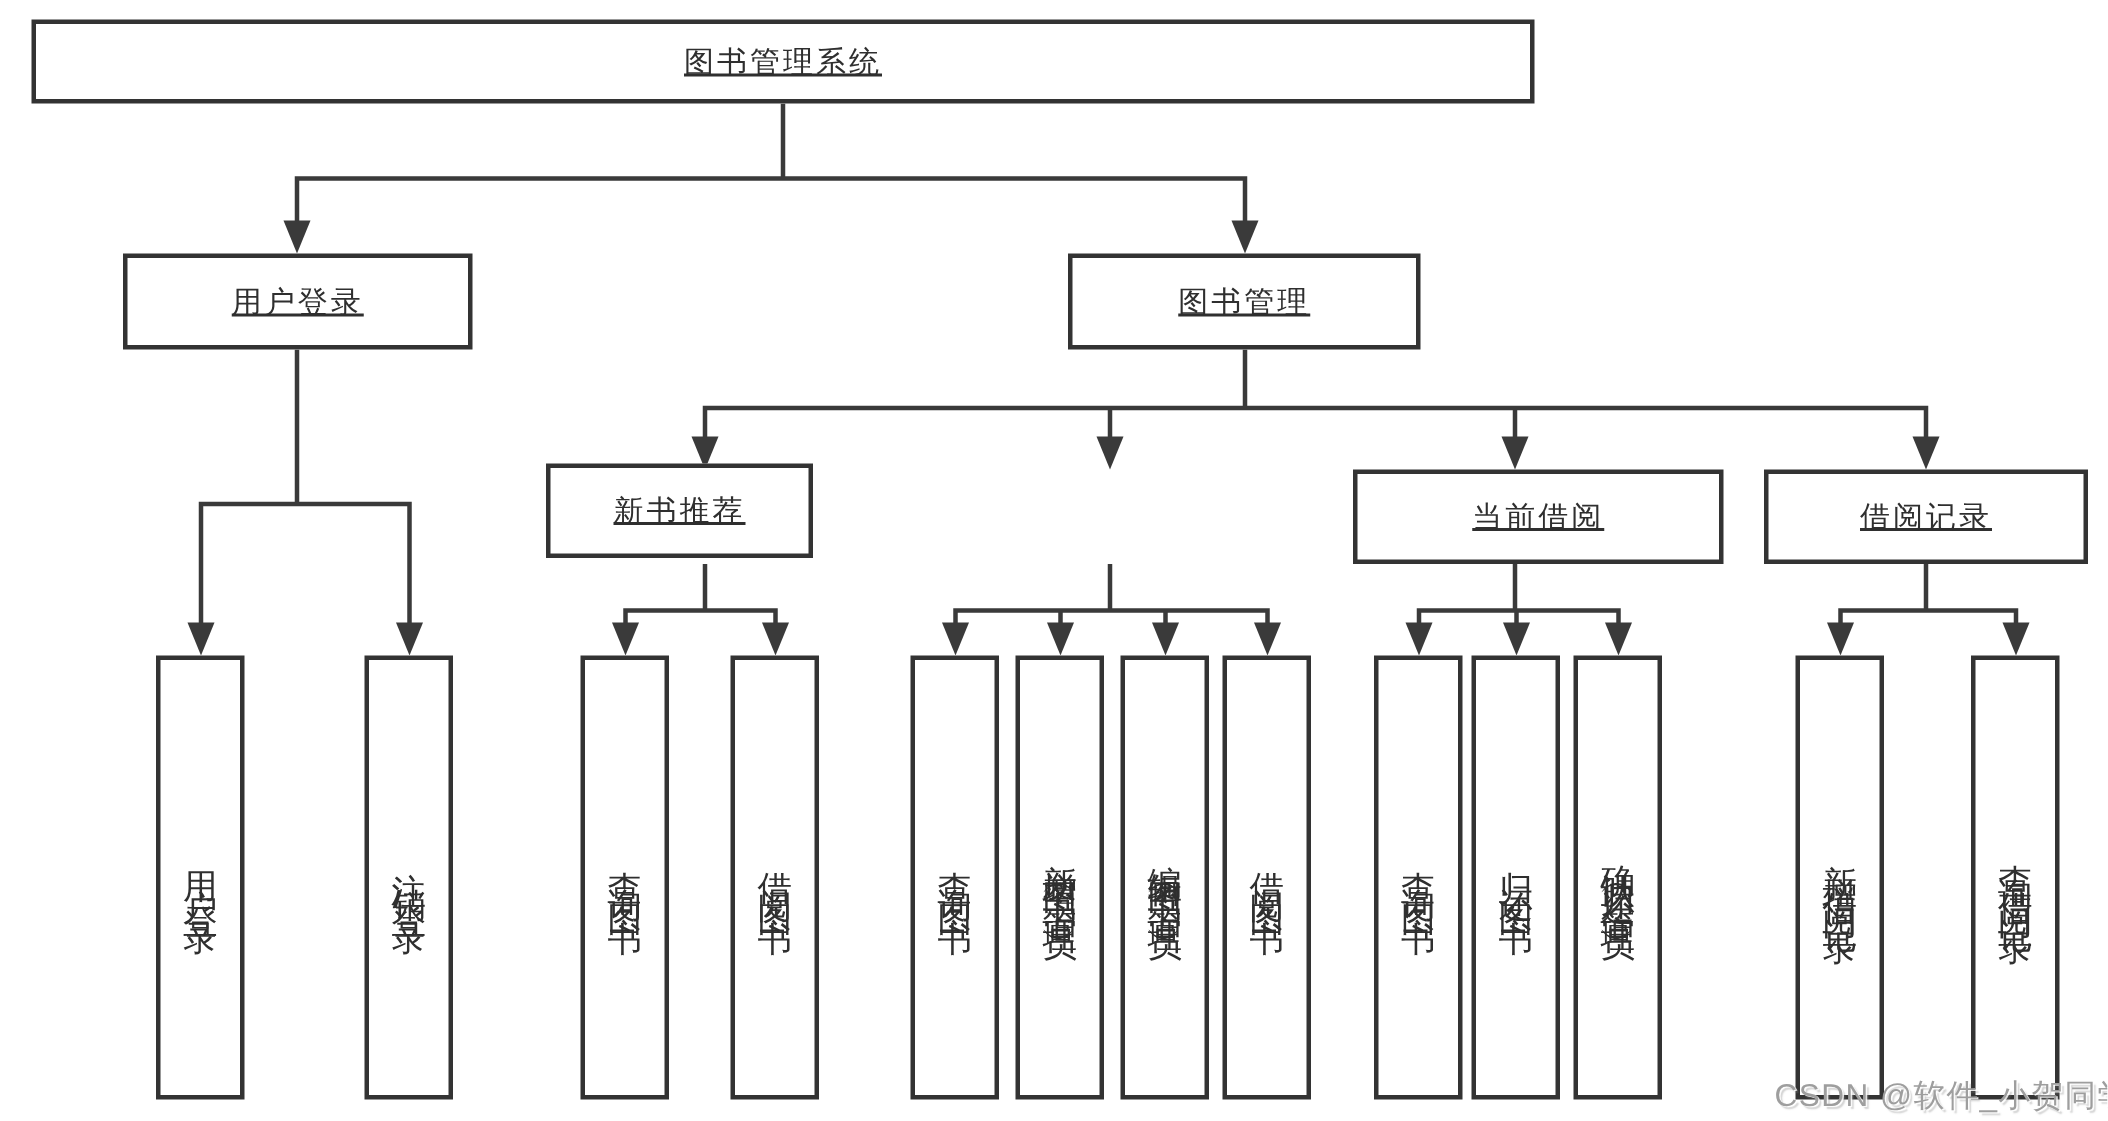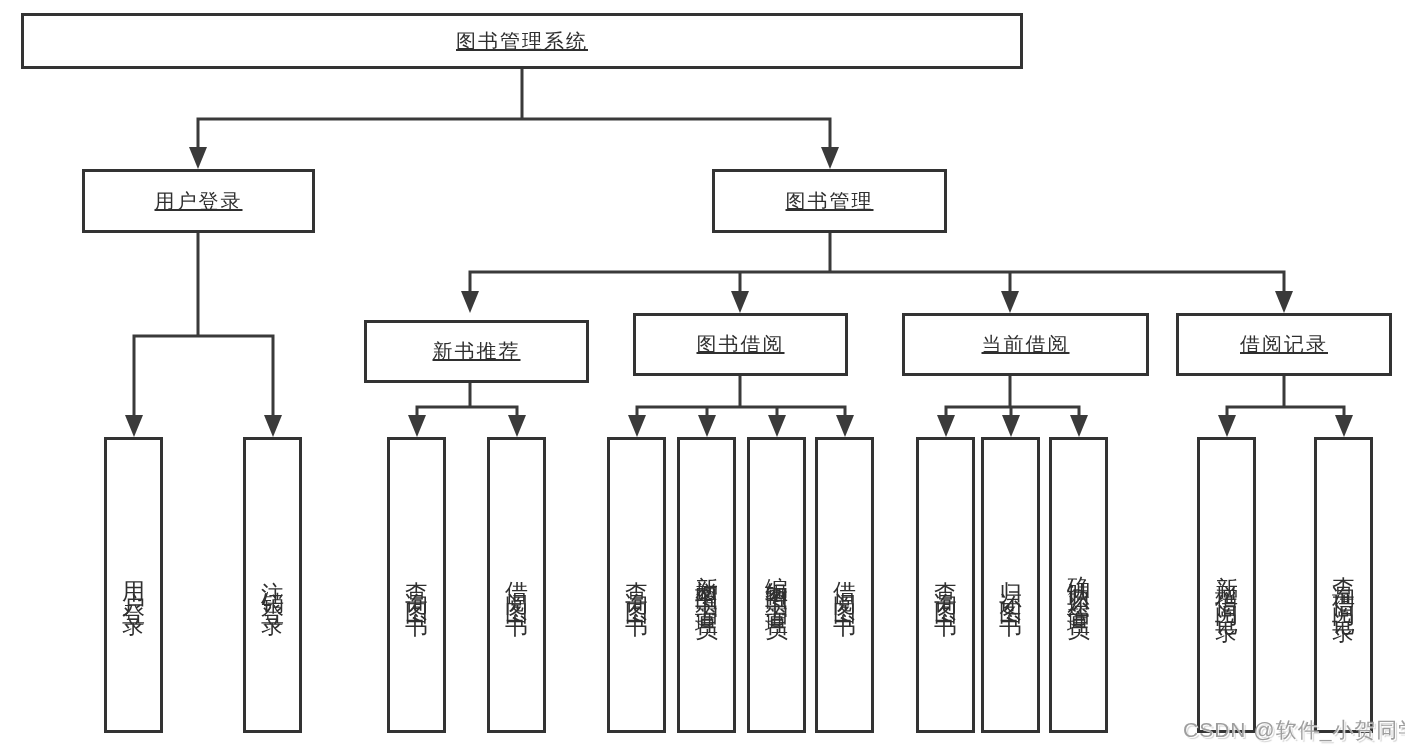--- a/index.html
+++ b/index.html
@@ -89,22 +89,21 @@
       <polygon points="1218,415 1236,415 1227,437"></polygon>
       <polygon points="1335,415 1353,415 1344,437"></polygon>
     </g>
   </svg>
 
   <div class="node h-node" style="left:21px; top:13px; width:1002px; height:56px;">图书管理系统</div>
 
   <div class="node h-node" style="left:82px; top:169px; width:233px; height:64px;">用户登录</div>
   <div class="node h-node" style="left:712px; top:169px; width:235px; height:64px;">图书管理</div>
 
-  <div class="node h-node" style="left:364px; top:320px; width:225px; height:63px;">新书推荐</div>
-  <div class="node h-node" style="left:633px; top:313px; width:215px; height:63px;">图书借阅</div>
+  <div class="node h-node" style="left:364px; top:309px; width:178px; height:63px;">新书推荐</div>
   <div class="node h-node" style="left:902px; top:313px; width:247px; height:63px;">当前借阅</div>
   <div class="node h-node" style="left:1176px; top:313px; width:216px; height:63px;">借阅记录</div>
 
   <div class="node leaf" style="left:104px; top:437px; width:59px; height:296px;">用户登录</div>
   <div class="node leaf" style="left:243px; top:437px; width:59px; height:296px;">注销登录</div>
 
   <div class="node leaf" style="left:387px; top:437px; width:59px; height:296px;">查询图书</div>
   <div class="node leaf" style="left:487px; top:437px; width:59px; height:296px;">借阅图书</div>
 
   <div class="node leaf" style="left:607px; top:437px; width:59px; height:296px;">查询图书</div>

